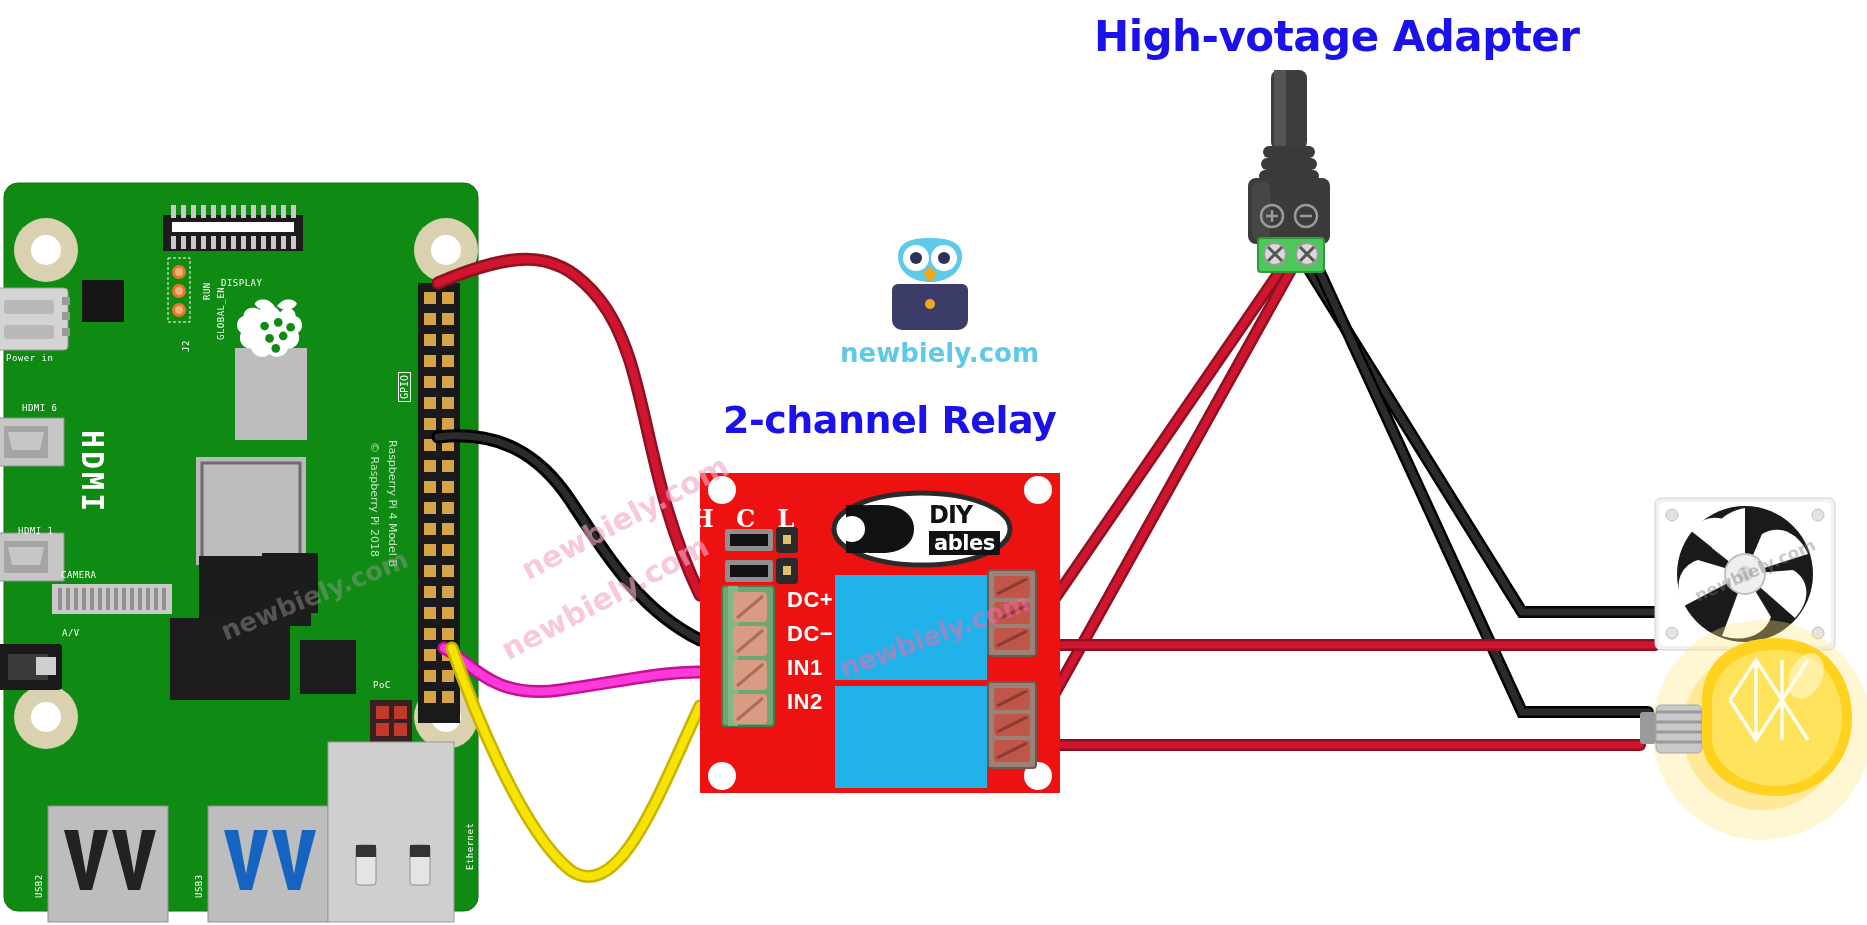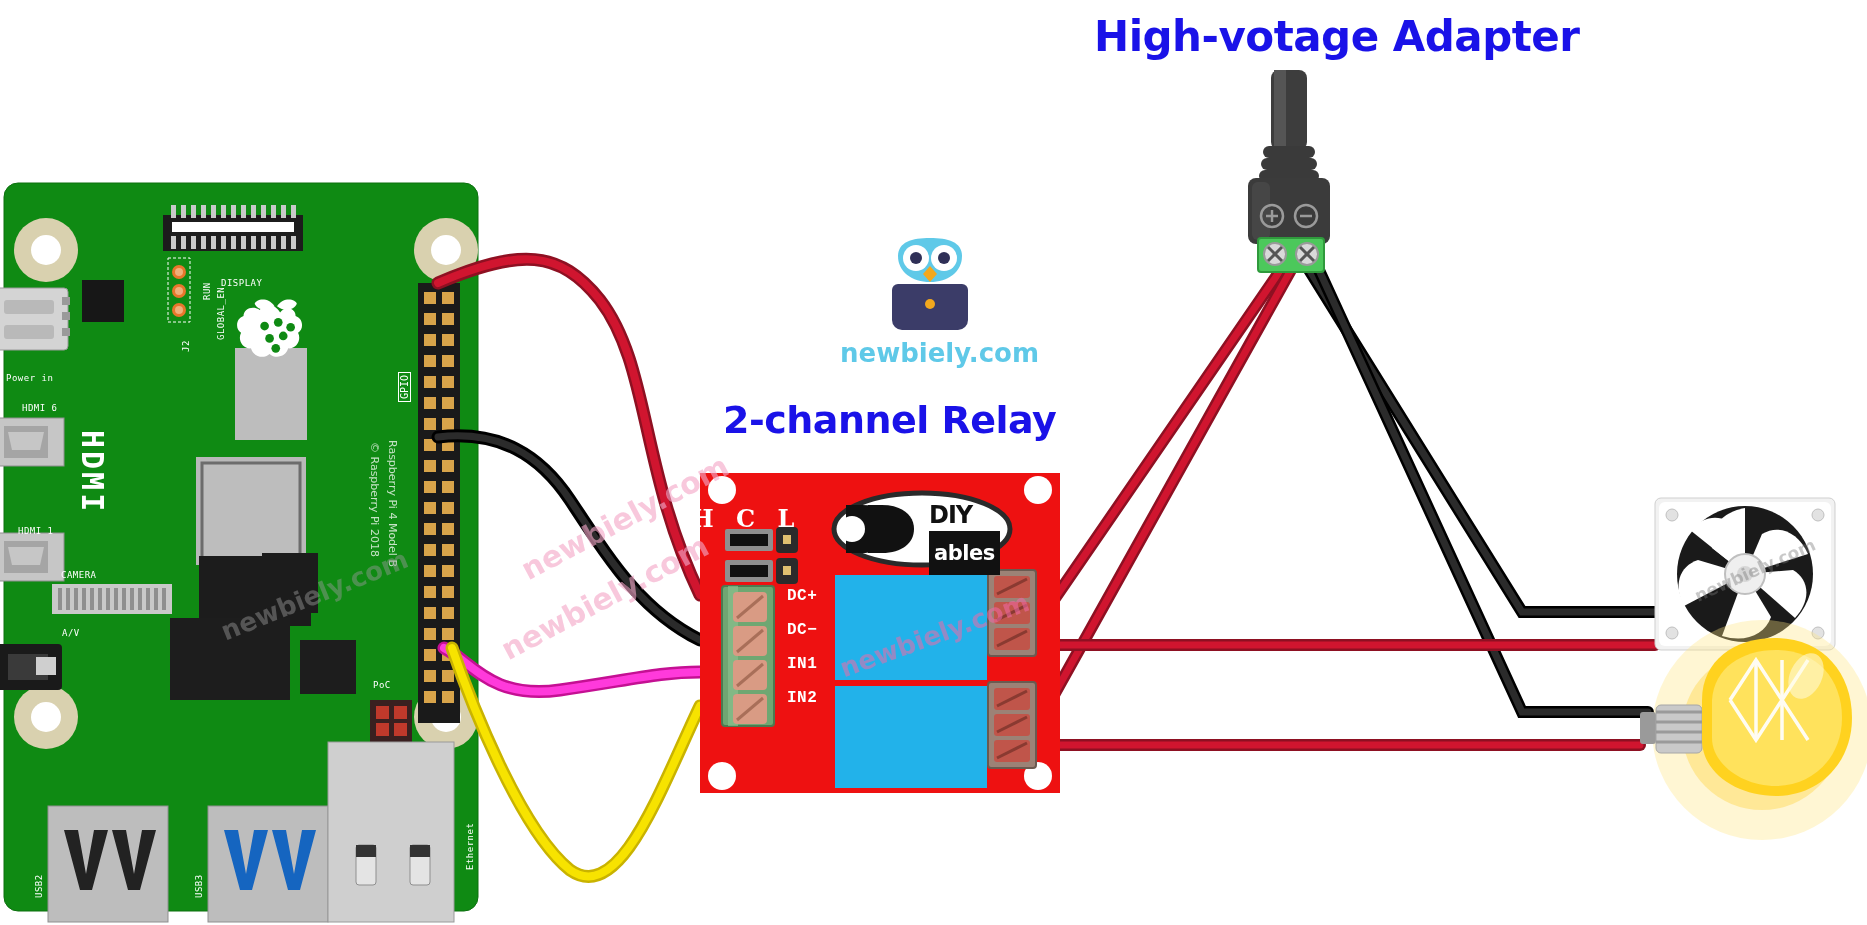--- a/index.html
+++ b/index.html
@@ -37,31 +37,31 @@
         font-size:9px;letter-spacing:.5px;}
   .silk.v{transform-origin:0 0;}
   .pi-big{position:absolute;color:#ffffff;font-family:"DejaVu Sans Mono",monospace;
           font-weight:bold;font-size:30px;letter-spacing:3px;transform-origin:0 0;}
   .pi-copy{position:absolute;color:#cfe8cf;font-family:"DejaVu Sans",sans-serif;
            font-size:11px;transform-origin:0 0;opacity:.95;}
   .gpio-lbl{position:absolute;color:#ffffff;font-family:"DejaVu Sans Mono",monospace;
             font-size:10px;border:1px solid #fff;padding:0 2px;transform-origin:0 0;}
 
   
-  .relay-term{position:absolute;color:#ffffff;font-family:Liberation Mono, monospace;
-              font-weight:bold;font-size:16px;letter-spacing:.5px;}
+  .relay-term{position:absolute;color:#ffffff;font-family:Liberation Sans, sans-serif;
+              font-weight:bold;font-size:22px;letter-spacing:.5px;}
   #hcl{position:absolute;left:691px;top:504px;color:#ffffff;
        font-family:"DejaVu Serif",serif;font-weight:bold;font-size:24px;letter-spacing:7px;}
 
   
   #diy-badge{position:absolute;left:833px;top:493px;width:178px;height:72px;}
   #diy-txt1{position:absolute;left:96px;top:8px;font-size:24px;font-weight:bold;
             color:#111;font-family:"DejaVu Sans",sans-serif;letter-spacing:-1px;}
   #diy-txt2{position:absolute;left:96px;top:38px;font-size:21px;font-weight:bold;
-            color:#fff;background:#111;padding:10px 5px;
+            color:#fff;background:#111;padding:0 5px;
             font-family:"DejaVu Sans",sans-serif;letter-spacing:-.5px;}
 </style>
 </head>
 <body>
 
 <div id="stage">
 
   <svg class="layer">
     <g>
 
@@ -254,21 +254,21 @@
       <g>
         <rect x="328" y="742" width="126" height="180" fill="#cfcfcf" stroke="#9a9a9a"></rect>
         <rect x="356" y="845" width="20" height="40" rx="3" fill="#e4e4e4" stroke="#8f8f8f"></rect>
         <rect x="356" y="845" width="20" height="12" fill="#333"></rect>
         <rect x="410" y="845" width="20" height="40" rx="3" fill="#e4e4e4" stroke="#8f8f8f"></rect>
         <rect x="410" y="845" width="20" height="12" fill="#333"></rect>
       </g>
     </g>
   </svg>
 
-  <div class="silk" style="left:6px;top:353px;margin-top:20px;">Power in</div>
+  <div class="silk" style="left:6px;top:353px;">Power in</div>
   <div class="silk" style="left:221px;top:278px;">DISPLAY</div>
   <div class="silk" style="left:22px;top:403px;">HDMI 6</div>
   <div class="silk" style="left:18px;top:518px;margin-top:8px;">HDMI 1</div>
   <div class="silk" style="left:61px;top:570px;">CAMERA</div>
   <div class="silk" style="left:62px;top:628px;">A/V</div>
   <div class="silk v" style="left:202px;top:300px;transform:rotate(-90deg);">RUN</div>
   <div class="silk v" style="left:216px;top:340px;transform:rotate(-90deg);">GLOBAL_EN</div>
   <div class="silk v" style="left:181px;top:352px;transform:rotate(-90deg);">J2</div>
   <div class="silk" style="left:373px;top:680px;">PoC</div>
   <div class="silk v" style="left:34px;top:898px;transform:rotate(-90deg);">USB2</div>

